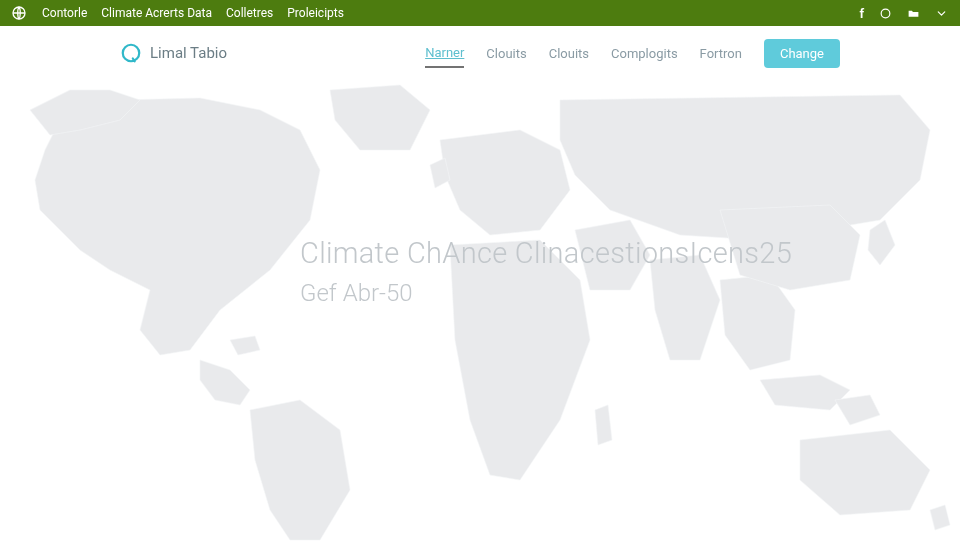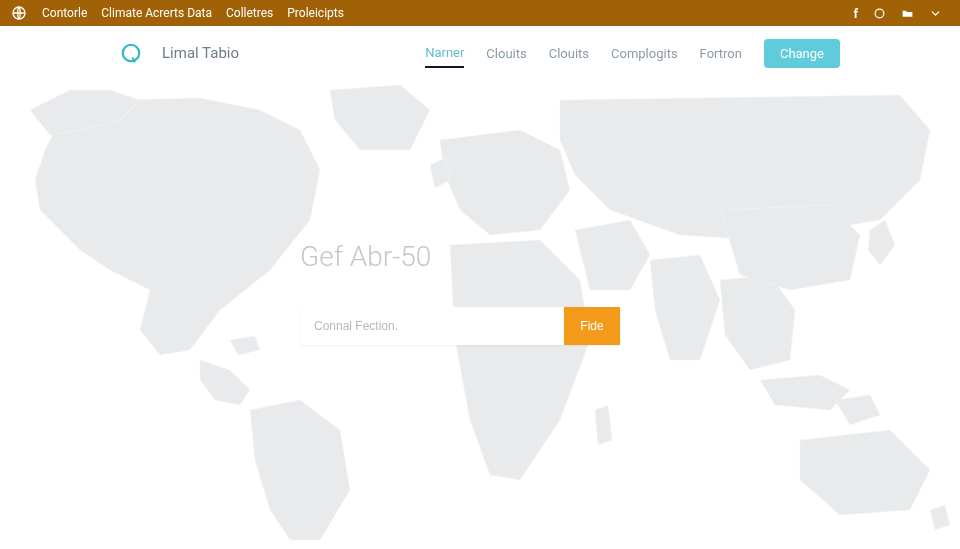--- a/index.html
+++ b/index.html
@@ -6,26 +6,26 @@
   body {
     font-family: -apple-system, BlinkMacSystemFont, "Segoe UI", Roboto, Arial, sans-serif;
     width: 960px;
     height: 549px;
     overflow: hidden;
     background: #fff;
   }
 
   
   .topbar {
-    background: #a16207;
+    background: #4d7c0f;
     height: 26px;
     display: flex;
     align-items: center;
     justify-content: space-between;
-    padding: 0 18px 0 10px;
+    padding: 0 12px 0 10px;
     color: #fff;
     font-size: 12px;
   }
   .topbar-left { display: flex; align-items: center; gap: 14px; }
   .topbar-left .brand-icon {
     width: 18px; height: 18px; display: inline-flex;
     align-items: center; justify-content: center;
   }
   .topbar-left .brand-icon svg { width: 16px; height: 16px; }
   .topbar-link { color: #fff; cursor: pointer; }
@@ -35,26 +35,26 @@
   .tb-letter { font-weight: 600; font-size: 13px; color: #fff; cursor: pointer; }
 
   
   .header {
     height: 54px;
     display: flex;
     align-items: center;
     justify-content: space-between;
     padding: 0 120px;
   }
-  .brand { display: flex; align-items: center; gap: 20px; }
+  .brand { display: flex; align-items: center; gap: 8px; }
   .brand .logo { width: 22px; height: 22px; }
   .brand .name { color: #6b7d85; font-size: 15px; font-weight: 400; }
   .nav { display: flex; align-items: center; gap: 22px; }
   .nav-item { color: #8a9ba4; font-size: 13px; cursor: pointer; padding: 6px 0; }
-  .nav-item.active { color: #5fbfcf; border-bottom: 2px solid #0f172a; }
+  .nav-item.active { color: #5fbfcf; border-bottom: 2px solid #737373; text-decoration: underline; }
   .nav-cta {
     background: #5fcbdb;
     color: #fff;
     padding: 7px 16px;
     border-radius: 4px;
     font-size: 13px;
     cursor: pointer;
   }
 
   
@@ -77,21 +77,21 @@
   }
   .hero-title {
     color: #c2c7cb;
     font-size: 29px;
     font-weight: 300;
     line-height: 1.35;
     letter-spacing: 0.3px;
   }
   .hero-sub {
     color: #c2c7cb;
-    font-size: 28px;
+    font-size: 24px;
     font-weight: 300;
     margin-top: 6px;
   }
   .search-row {
     margin-top: 34px;
     display: flex;
     height: 38px;
     width: 320px;
     box-shadow: 0 1px 2px rgba(0,0,0,0.06);
   }
@@ -209,19 +209,16 @@
 
       <path d="M430 85 L445 78 L450 100 L435 108 Z"></path>
 
       <path d="M595 330 L608 325 L612 360 L598 365 Z"></path>
 
       <path d="M230 260 L255 256 L260 270 L238 275 Z"></path>
     </g>
   </svg>
 
   <div class="hero-content">
+    <div class="hero-title">Climate ChAnce ClinacestionsIcens25</div>
     <div class="hero-sub">Gef Abr-50</div>
-    <div class="search-row">
-      <input class="search-input" type="text" placeholder="Connal Fection." style="">
-      <button class="search-btn">Fide</button>
-    </div>
   </div>
 </div>
 
 </body></html>

